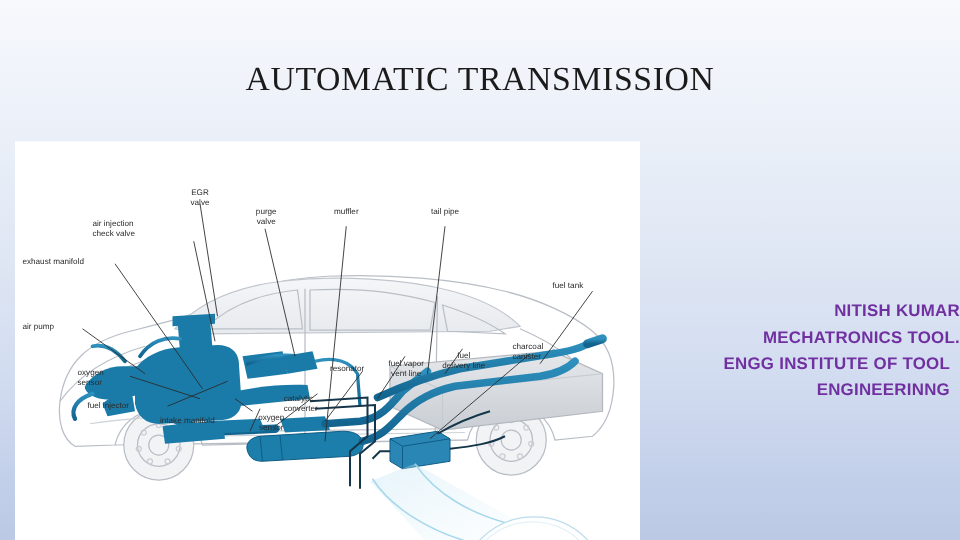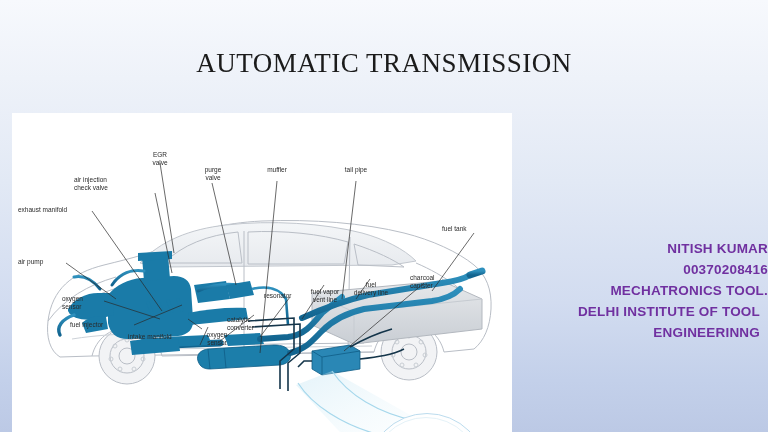--- a/index.html
+++ b/index.html
@@ -279,18 +279,17 @@
 
     <div id="callout">
       <div id="callout-inner"></div>
 
     </div>
 
   </div>
 
   <div id="text-block">
     <div class="tline">NITISH KUMAR</div>
-    <div class="tline">00370208416</div>
     <div class="tline">MECHATRONICS TOOL.</div>
-    <div class="tline wrap" style="padding:0 8px;">DELHI INSTITUTE OF TOOL ENGINEERINNG</div>
+    <div class="tline wrap" style="padding:0 8px;">ENGG INSTITUTE OF TOOL ENGINEERINNG</div>
   </div>
 
 </div>
 
 </body></html>

